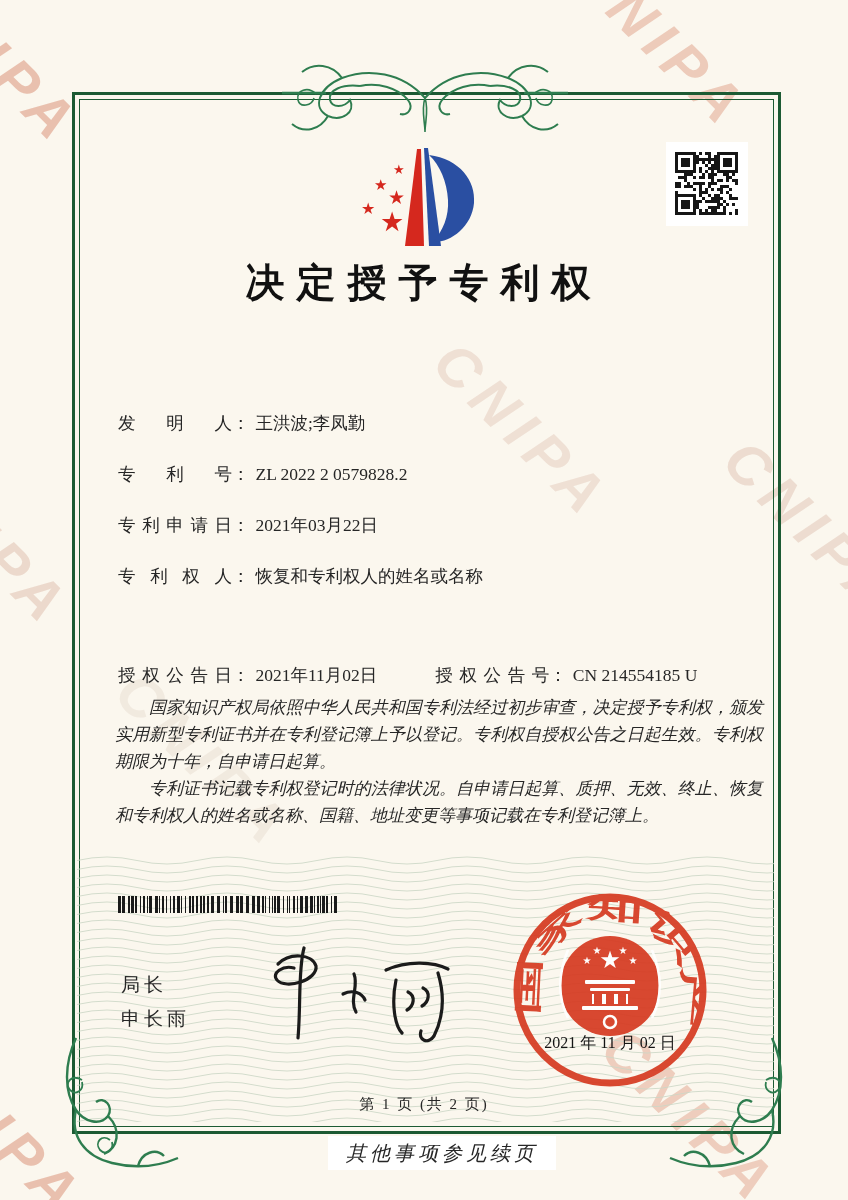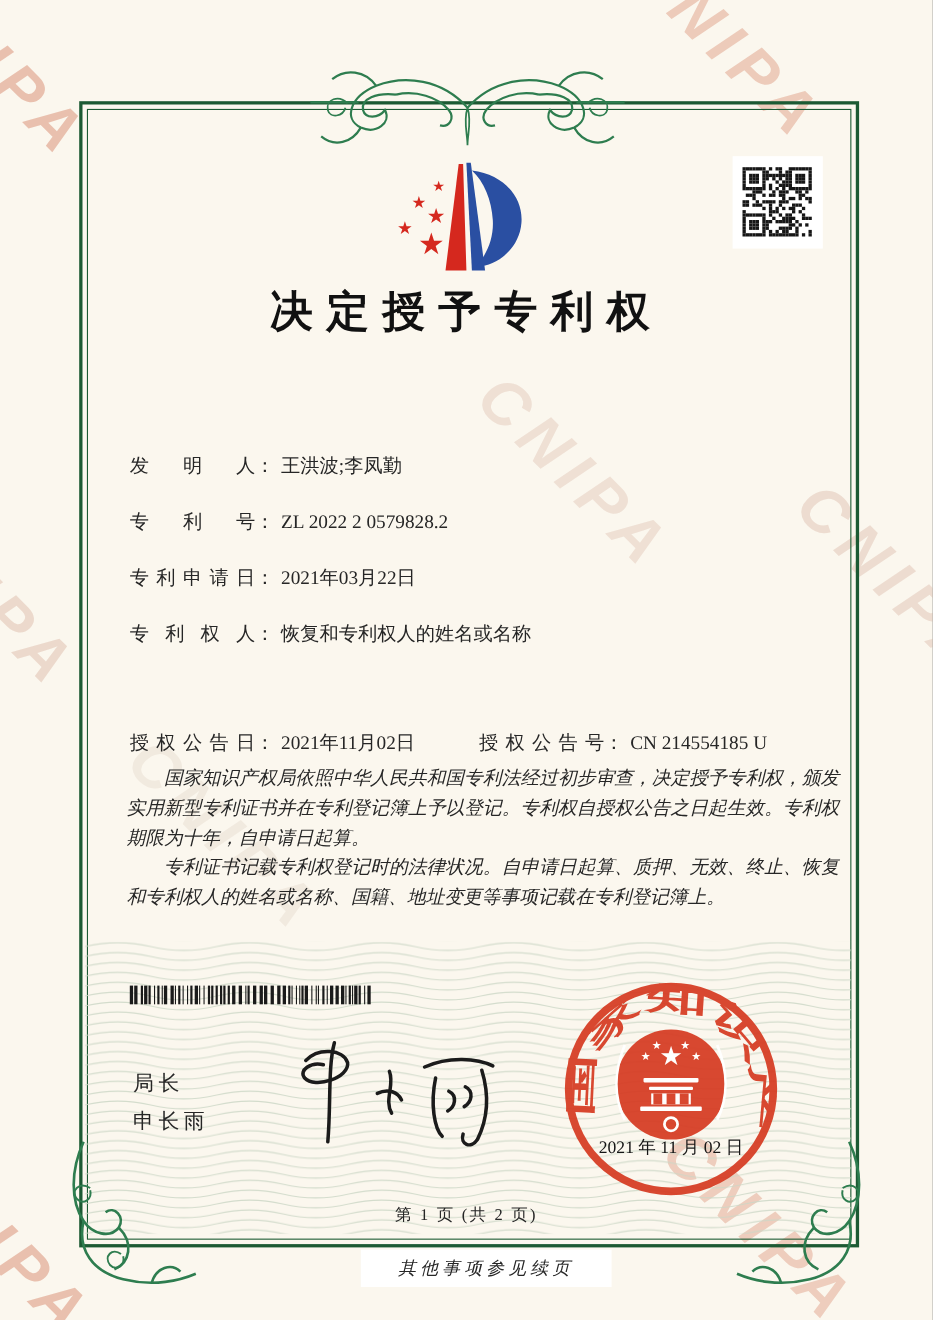--- a/index.html
+++ b/index.html
@@ -47,21 +47,21 @@
   .barcode{position:absolute;left:118px;top:896px;height:17px;}
   .barcode i{display:inline-block;height:17px;vertical-align:top;}
   .officer-title{position:absolute;left:121px;top:972px;font-size:19px;letter-spacing:4px;}
   .officer-name{position:absolute;left:121px;top:1006px;font-size:19px;letter-spacing:4px;}
   .signature{position:absolute;left:248px;top:938px;}
   .seal{position:absolute;left:508px;top:890px;}
   .page-no{position:absolute;left:0;top:1095px;width:848px;text-align:center;
       font-size:15px;letter-spacing:2px;}
   .cont-box{position:absolute;left:328px;top:1136px;width:228px;height:34px;background:#fff;
       display:flex;align-items:center;justify-content:center;}
-  .cont-box span{font-size:16px;font-style:italic;letter-spacing:4px;}
+  .cont-box span{font-size:20px;font-style:italic;letter-spacing:4px;}
   .ornament{position:absolute;pointer-events:none;}
 </style>
 </head>
 <body>
 
 <div class="page">
 
   <div class="wm wm1">CNIPA</div>
   <div class="wm wm2">CNIPA</div>
   <div class="wm wm3">CNIPA</div>

